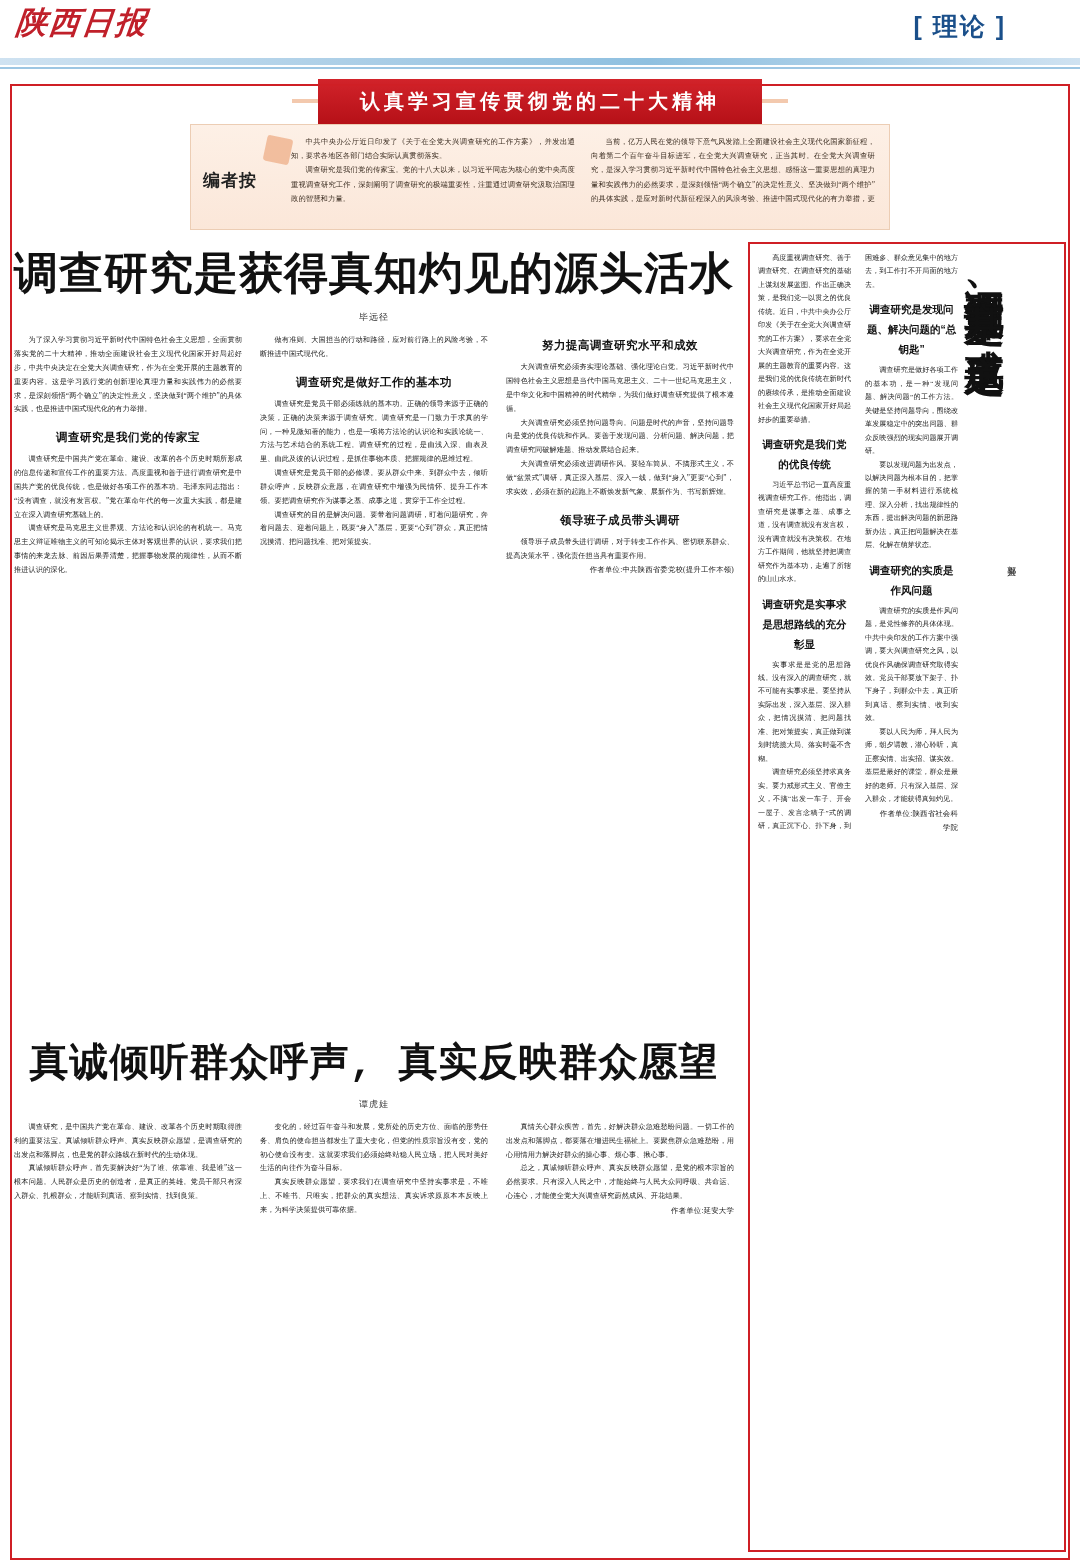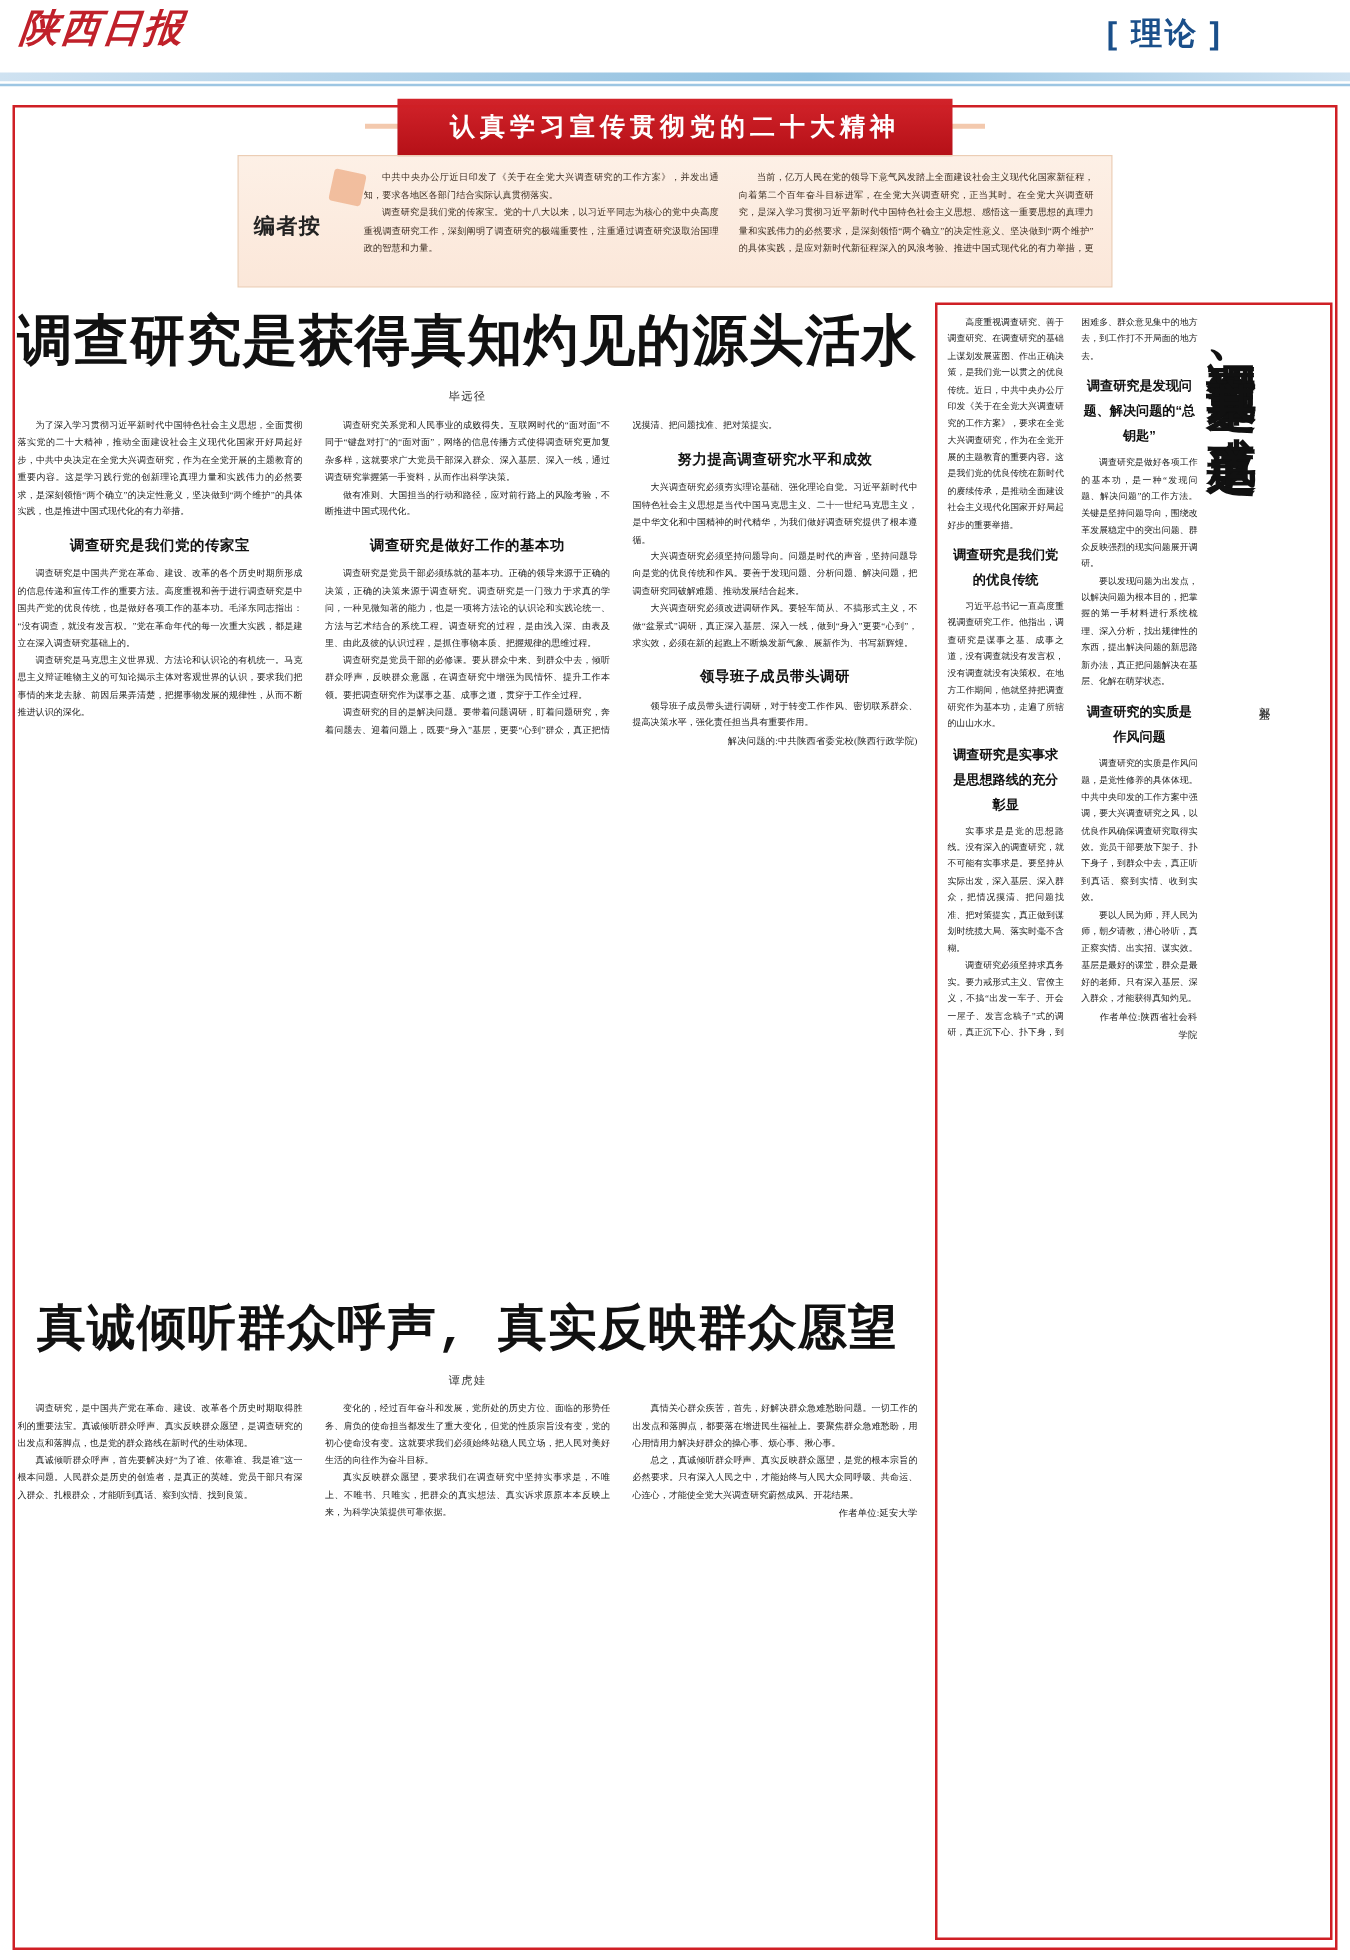--- a/index.html
+++ b/index.html
@@ -31,21 +31,21 @@
     transform:skewX(-6deg);
     white-space:nowrap;
   }
   .masthead-spacer{flex:1;}
   .section-tag{
     font-size:25px;
     font-weight:700;
     color:#1a4f8a;
     letter-spacing:2px;
     margin-top:6px;
-    margin-right:92px;
+    margin-right:64px;
     white-space:nowrap;
     font-family:"Liberation Sans",sans-serif;
   }
   .issue-block{
     display:flex;
     align-items:center;
     gap:10px;
     margin-top:4px;
   }
   .issue-text{
@@ -321,33 +321,32 @@
 
     <div class="zone-left">
 
       <div class="headline">调查研究是获得真知灼见的源头活水</div>
       <div class="byline">毕远径</div>
       <div class="cols3 article-a">
           <p>为了深入学习贯彻习近平新时代中国特色社会主义思想，全面贯彻落实党的二十大精神，推动全面建设社会主义现代化国家开好局起好步，中共中央决定在全党大兴调查研究，作为在全党开展的主题教育的重要内容。这是学习践行党的创新理论真理力量和实践伟力的必然要求，是深刻领悟“两个确立”的决定性意义，坚决做到“两个维护”的具体实践，也是推进中国式现代化的有力举措。</p>
           <div class="subhead">调查研究是我们党的传家宝</div>
           <p>调查研究是中国共产党在革命、建设、改革的各个历史时期所形成的信息传递和宣传工作的重要方法。高度重视和善于进行调查研究是中国共产党的优良传统，也是做好各项工作的基本功。毛泽东同志指出：“没有调查，就没有发言权。”党在革命年代的每一次重大实践，都是建立在深入调查研究基础上的。</p>
           <p>调查研究是马克思主义世界观、方法论和认识论的有机统一。马克思主义辩证唯物主义的可知论揭示主体对客观世界的认识，要求我们把事情的来龙去脉、前因后果弄清楚，把握事物发展的规律性，从而不断推进认识的深化。</p>
-          <p>调查研究关系党和人民事业的成败得失。互联网时代的“面对面”不同于“键盘对打”的“面对面”，网络的信息传播方式使得调查研究更加复杂多样，这就要求广大党员干部深入群众、深入基层、深入一线，通过调查研究掌握第一手资料，从而作出科学决策。</p>
           <p>做有准则、大国担当的行动和路径，应对前行路上的风险考验，不断推进中国式现代化。</p>
           <div class="subhead">调查研究是做好工作的基本功</div>
           <p>调查研究是党员干部必须练就的基本功。正确的领导来源于正确的决策，正确的决策来源于调查研究。调查研究是一门致力于求真的学问，一种见微知著的能力，也是一项将方法论的认识论和实践论统一、方法与艺术结合的系统工程。调查研究的过程，是由浅入深、由表及里、由此及彼的认识过程，是抓住事物本质、把握规律的思维过程。</p>
           <p>调查研究是党员干部的必修课。要从群众中来、到群众中去，倾听群众呼声，反映群众意愿，在调查研究中增强为民情怀、提升工作本领。要把调查研究作为谋事之基、成事之道，贯穿于工作全过程。</p>
           <p>调查研究的目的是解决问题。要带着问题调研，盯着问题研究，奔着问题去、迎着问题上，既要“身入”基层，更要“心到”群众，真正把情况摸清、把问题找准、把对策提实。</p>
           <div class="subhead">努力提高调查研究水平和成效</div>
           <p>大兴调查研究必须夯实理论基础、强化理论自觉。习近平新时代中国特色社会主义思想是当代中国马克思主义、二十一世纪马克思主义，是中华文化和中国精神的时代精华，为我们做好调查研究提供了根本遵循。</p>
           <p>大兴调查研究必须坚持问题导向。问题是时代的声音，坚持问题导向是党的优良传统和作风。要善于发现问题、分析问题、解决问题，把调查研究同破解难题、推动发展结合起来。</p>
           <p>大兴调查研究必须改进调研作风。要轻车简从、不搞形式主义，不做“盆景式”调研，真正深入基层、深入一线，做到“身入”更要“心到”，求实效，必须在新的起跑上不断焕发新气象、展新作为、书写新辉煌。</p>
           <div class="subhead">领导班子成员带头调研</div>
           <p>领导班子成员带头进行调研，对于转变工作作风、密切联系群众、提高决策水平，强化责任担当具有重要作用。</p>
-          <p class="affil">解决问题的:中共陕西省委党校(陕西行政学院)</p>
+          <p class="affil">作者单位:中共陕西省委党校(提升工作本领)</p>
         </div>
 
       <div class="headline second">真诚倾听群众呼声, 真实反映群众愿望</div>
       <div class="byline">谭虎娃</div>
       <div class="cols3 article-b">
           <p>调查研究，是中国共产党在革命、建设、改革各个历史时期取得胜利的重要法宝。真诚倾听群众呼声、真实反映群众愿望，是调查研究的出发点和落脚点，也是党的群众路线在新时代的生动体现。</p>
           <p>真诚倾听群众呼声，首先要解决好“为了谁、依靠谁、我是谁”这一根本问题。人民群众是历史的创造者，是真正的英雄。党员干部只有深入群众、扎根群众，才能听到真话、察到实情、找到良策。</p>
           <p>变化的，经过百年奋斗和发展，党所处的历史方位、面临的形势任务、肩负的使命担当都发生了重大变化，但党的性质宗旨没有变，党的初心使命没有变。这就要求我们必须始终站稳人民立场，把人民对美好生活的向往作为奋斗目标。</p>
           <p>真实反映群众愿望，要求我们在调查研究中坚持实事求是，不唯上、不唯书、只唯实，把群众的真实想法、真实诉求原原本本反映上来，为科学决策提供可靠依据。</p>
           <p>真情关心群众疾苦，首先，好解决群众急难愁盼问题。一切工作的出发点和落脚点，都要落在增进民生福祉上。要聚焦群众急难愁盼，用心用情用力解决好群众的操心事、烦心事、揪心事。</p>

